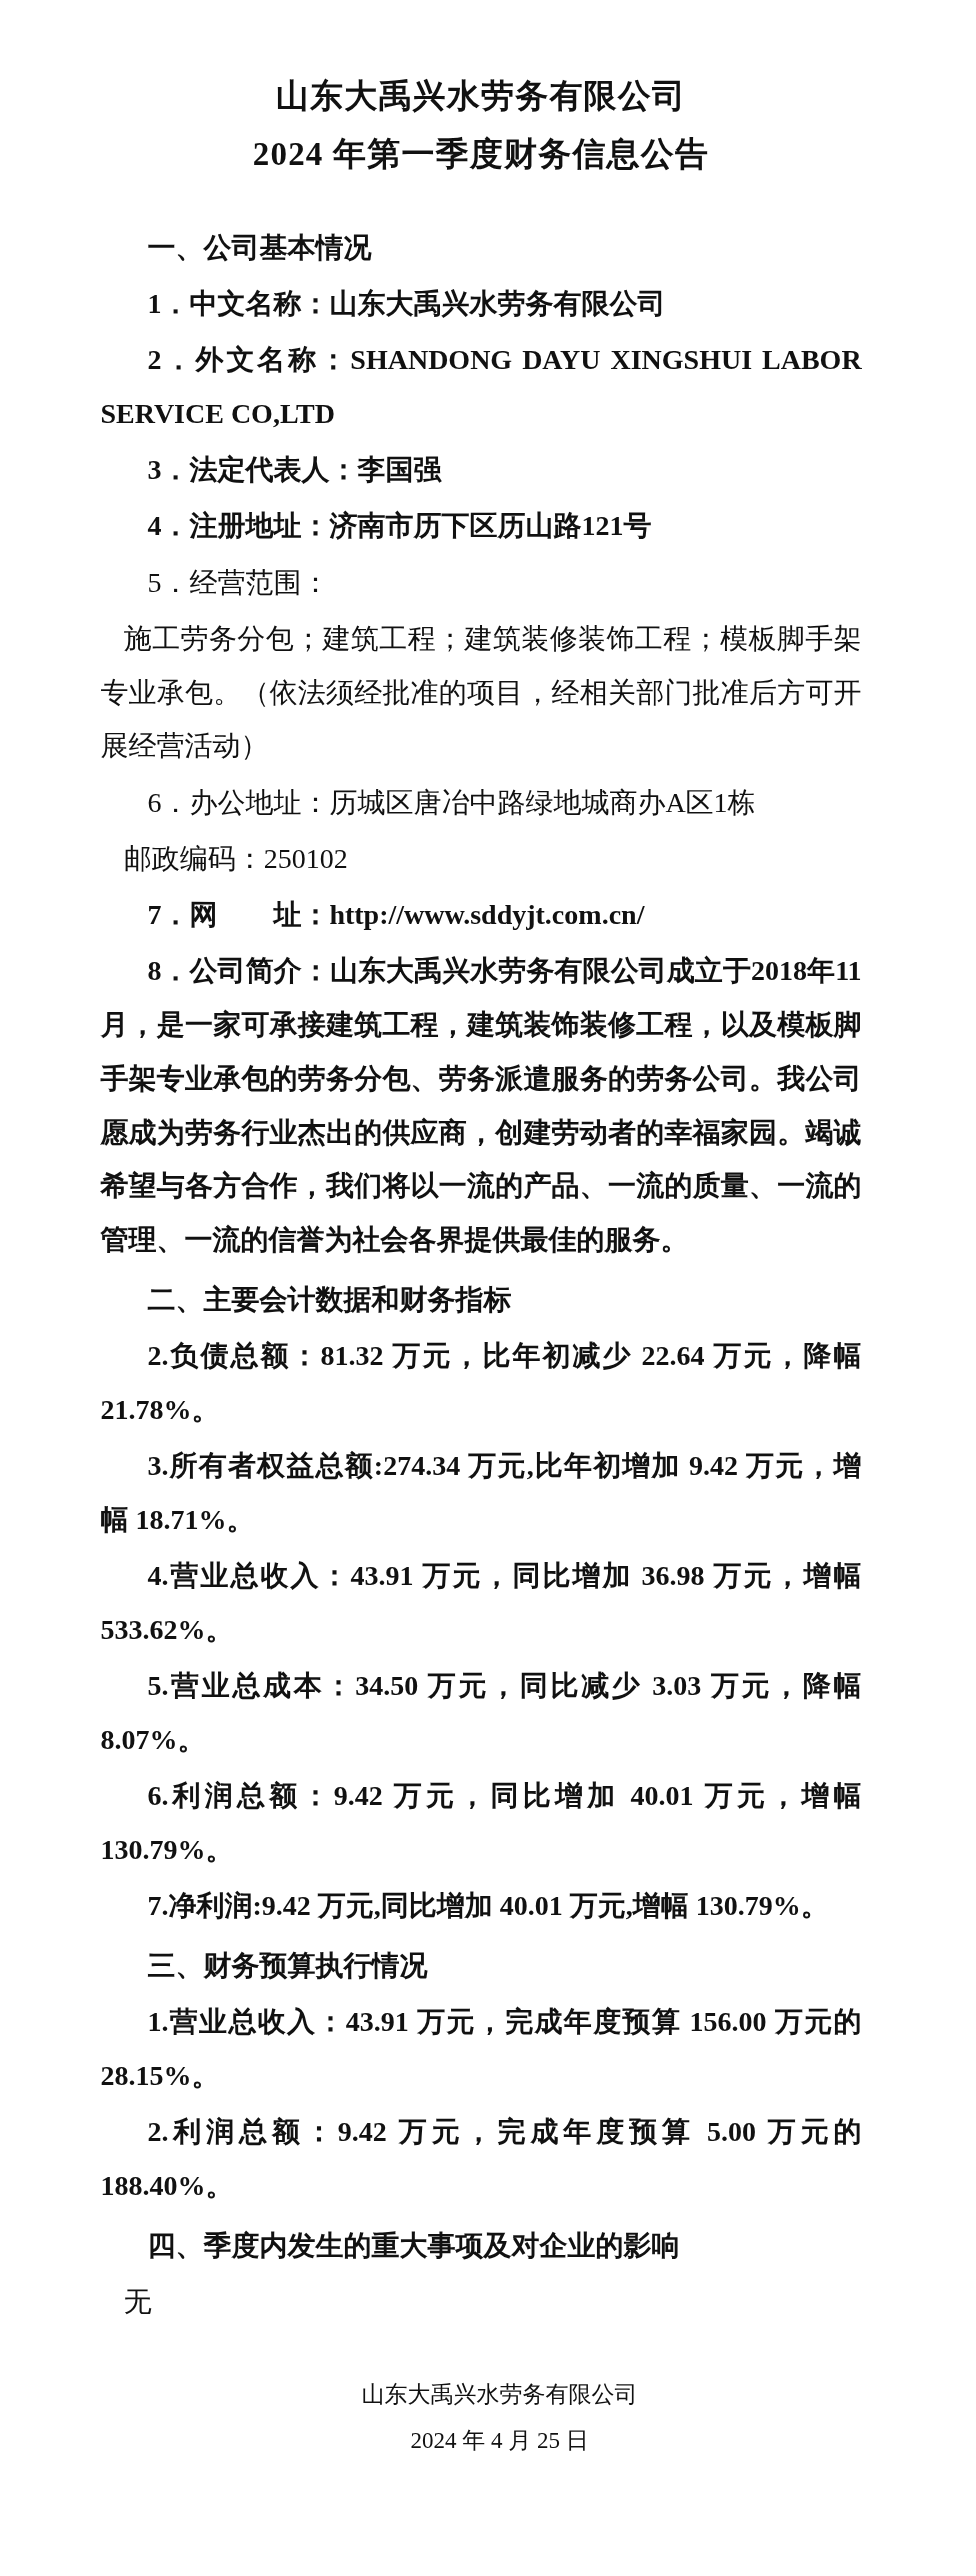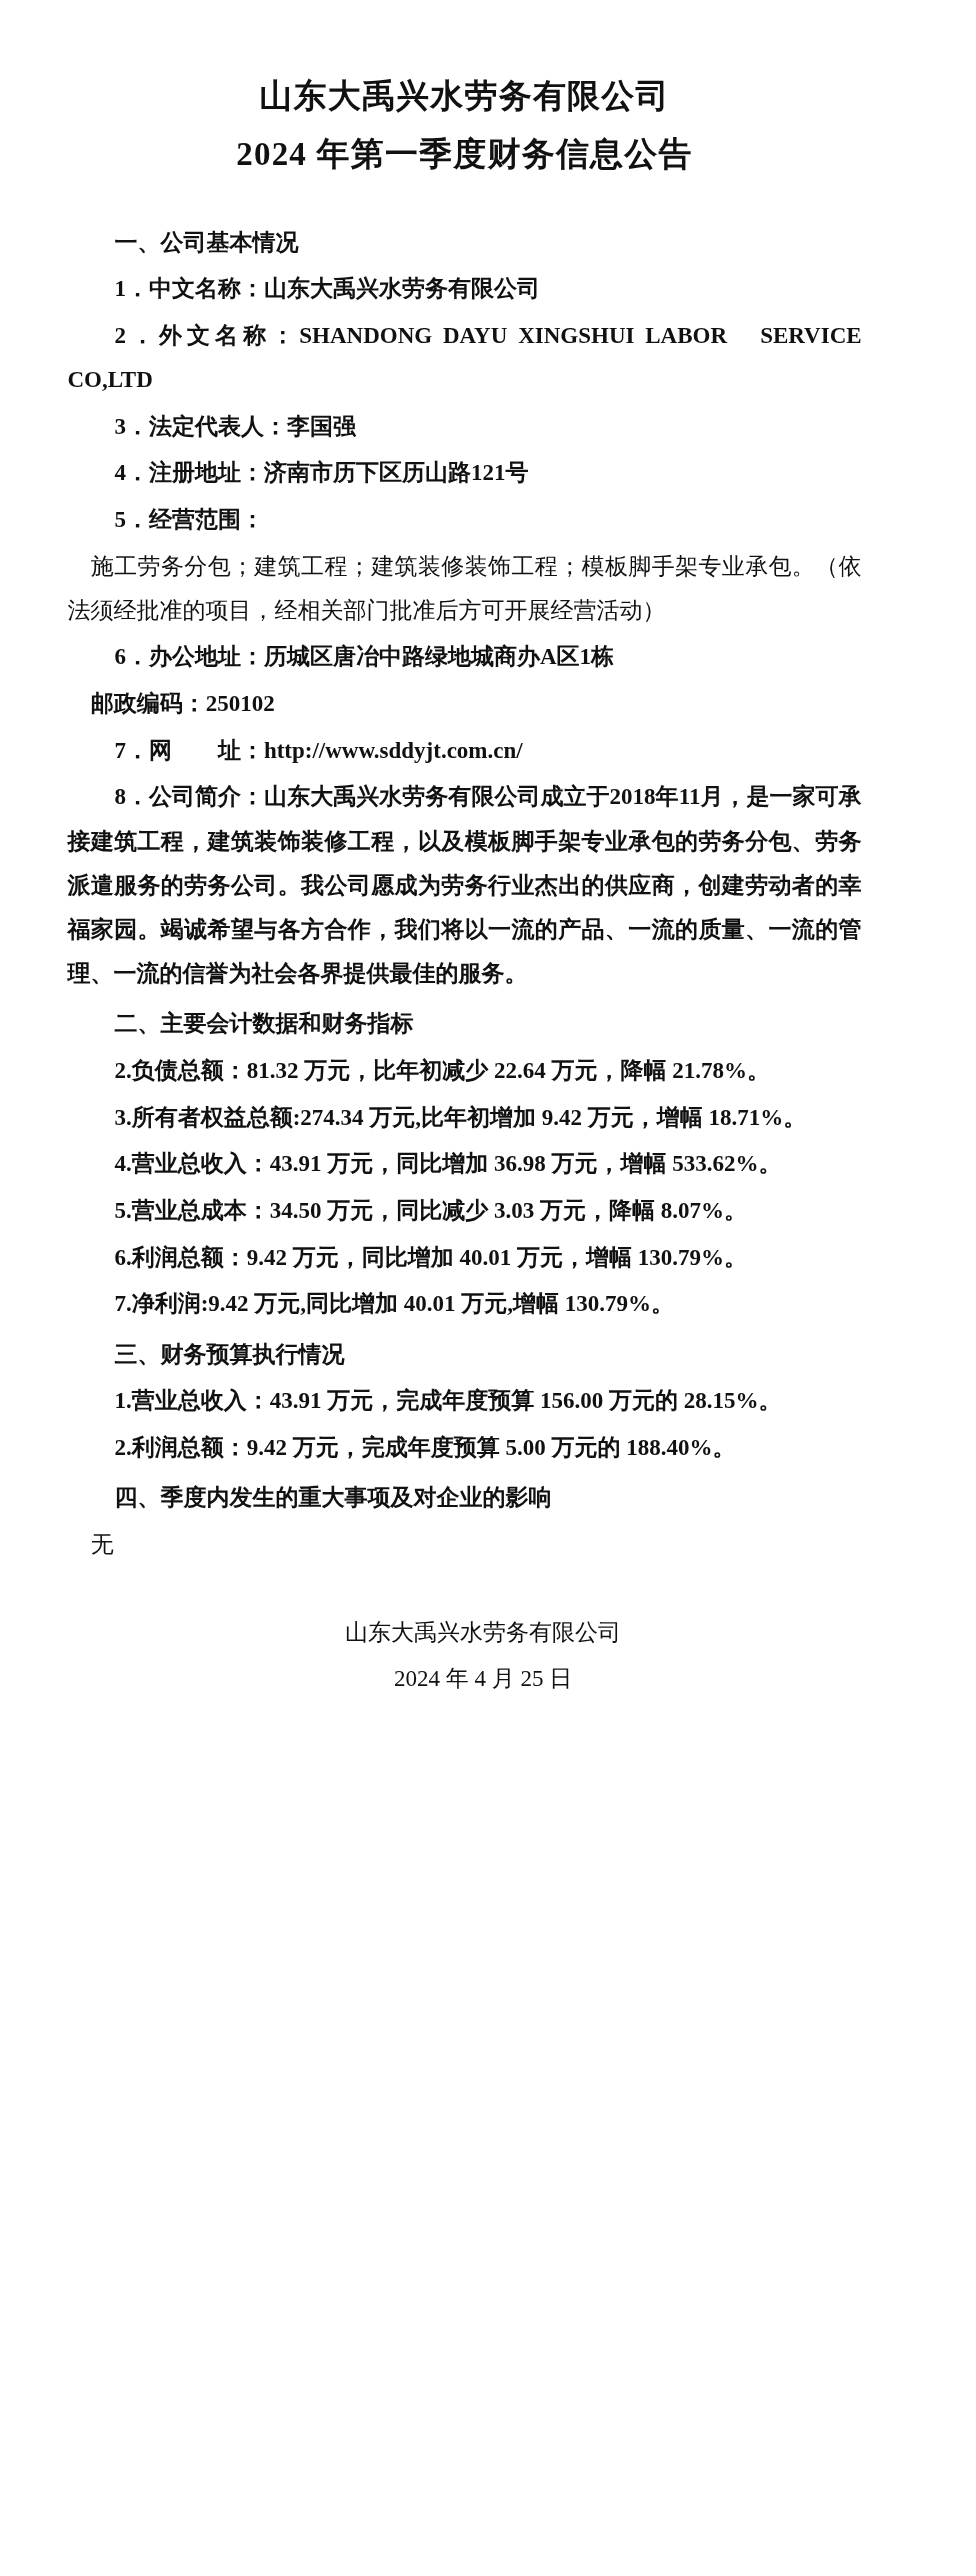--- a/index.html
+++ b/index.html
@@ -10,58 +10,58 @@
   body {
     width: 977px;
     min-height: 2576px;
     font-family: "Liberation Serif", "DejaVu Serif", serif;
     color: #1a1a1a;
   }
   .page {
     width: 977px;
     min-height: 2576px;
     box-sizing: border-box;
-    padding: 68px 92px 37px 44px;
+    padding: 68px 92px 37px 77px;
     background: #ffffff;
   }
   .title-block {
     text-align: center;
     margin-bottom: 37px;
   }
   .doc-title-line {
     font-size: 33px;
     font-weight: bold;
     letter-spacing: 1.2px;
     line-height: 1.75;
     color: #111111;
   }
   .body-block {
     padding: 0 23.4px 0 23.4px;
   }
   p {
     margin: 0 0 2.5px 0;
-    font-size: 23px;
+    font-size: 28px;
     line-height: 1.92;
     text-align: justify;
     color: #111111;
   }
   .indent {
     text-indent: 47px;
     font-weight: bold;
   }
   .indent-sm {
     text-indent: 23.4px;
   }
   .section-head {
     font-weight: bold;
     text-indent: 47px;
     margin-top: 6.2px;
   }
   .bold {
-    font-weight: bold;
+    font-weight: normal;
   }
   .sign-block {
     margin-top: 43px;
     text-align: center;
   }
   .sign-line {
     font-size: 23px;
     line-height: 2.0;
     color: #111111;
   }

